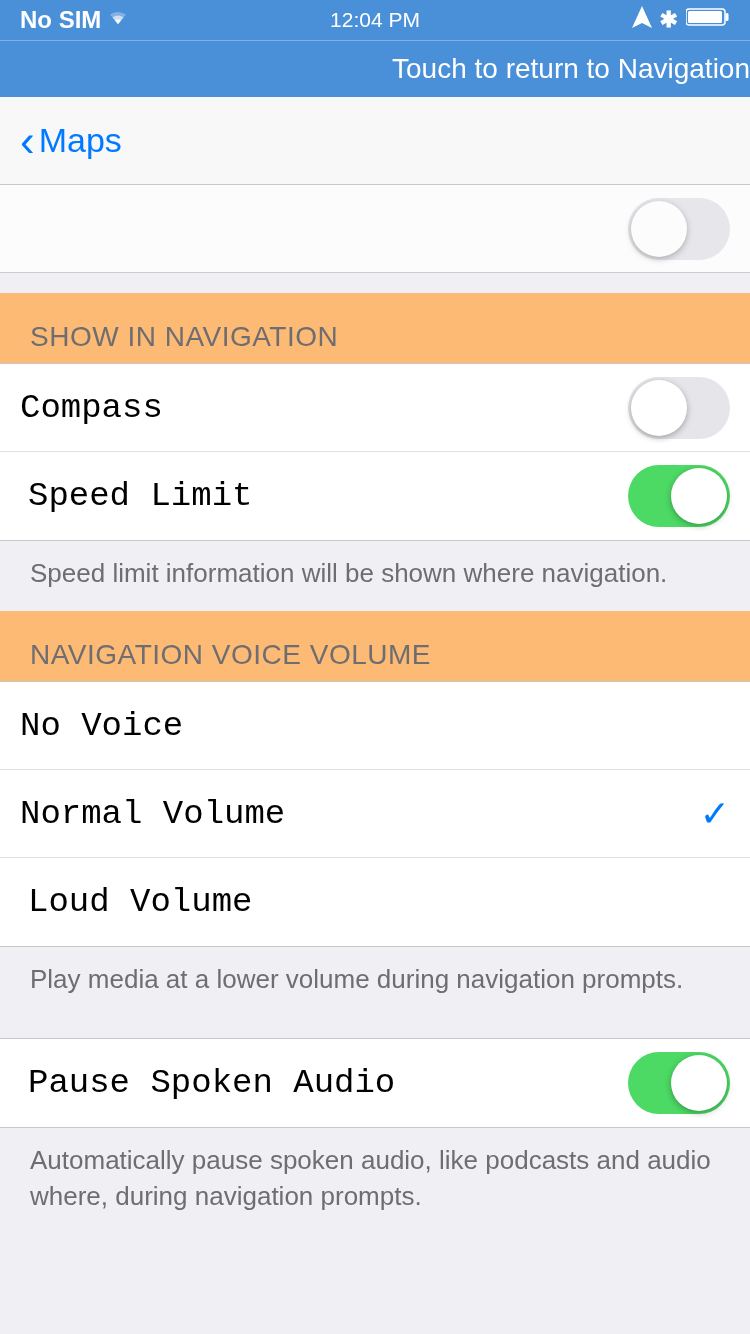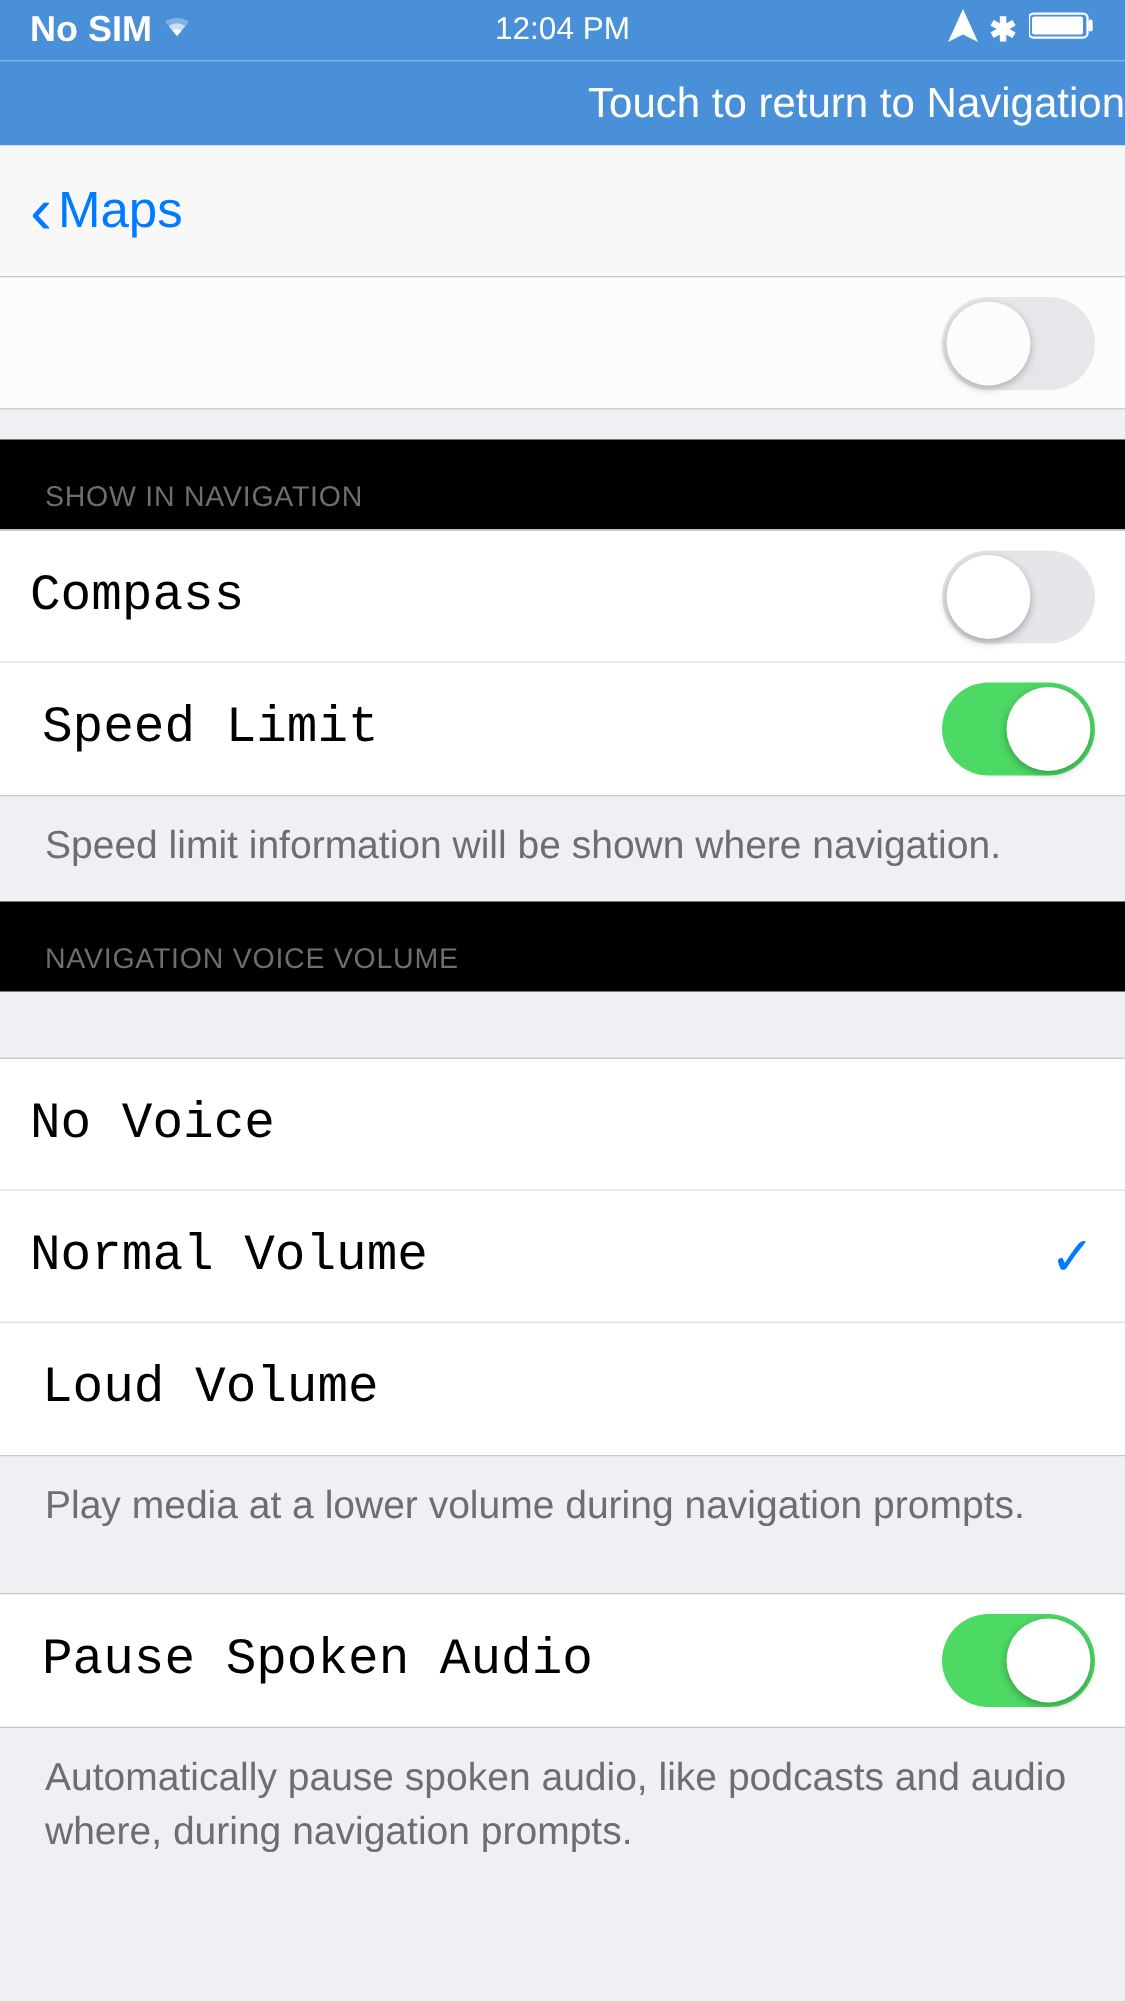--- a/index.html
+++ b/index.html
@@ -17,21 +17,21 @@
       background: #4a90d9;
       height: 40px;
       display: flex;
       align-items: center;
       justify-content: space-between;
       padding: 0 20px;
       color: white;
       font-size: 24px;
       font-weight: 600;
     }
-    .status-bar-left { display: flex; align-items: center; gap: 2px; }
+    .status-bar-left { display: flex; align-items: flex-end; gap: 2px; }
     .status-bar-center { position: absolute; left: 50%; transform: translateX(-50%); font-size: 21px; font-weight: 400; }
     .status-bar-right { display: flex; align-items: center; gap: 8px; margin-left: auto; }
 
     
     .return-banner {
       background: #4a90d9;
       text-align: right;
       color: white;
       font-size: 28px;
       padding: 12px 0;
@@ -84,26 +84,26 @@
       align-items: center;
       justify-content: flex-end;
       padding: 0 20px;
       height: 88px;
       opacity: 0.85;
     }
 
     
     .section-header {
       padding: 28px 18px 10px 30px;
-      font-size: 19px;
+      font-size: 28px;
       font-weight: 400;
       color: #6d6d72;
       letter-spacing: 0.5px;
       text-transform: uppercase;
-      background: #000000;
+      background: #fdba74;
     }
 
     
     .settings-group {
       background: white;
       border-top: 1px solid #c8c8c8;
       border-bottom: 1px solid #c8c8c8;
       margin: 0;
     }
 
@@ -170,21 +170,20 @@
       color: #007aff;
       font-size: 36px;
       font-weight: 300;
     }
 
     
     .volume-group {
       background: white;
       border-top: 1px solid #c8c8c8;
       border-bottom: 1px solid #c8c8c8;
-      margin-top: 44px;
     }
 
     .spacer {
       height: 20px;
       background: #efeff4;
     }
   </style>
 </head>
 <body>
 

